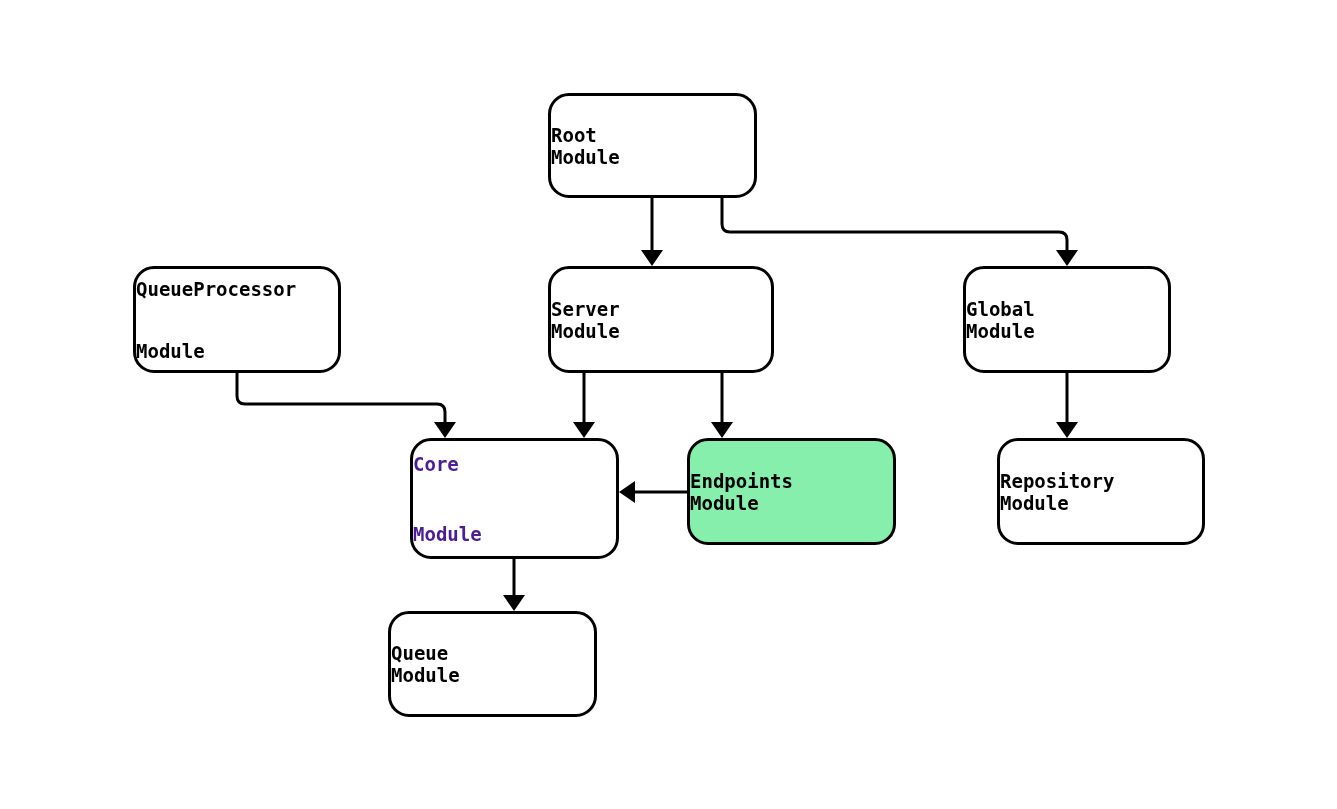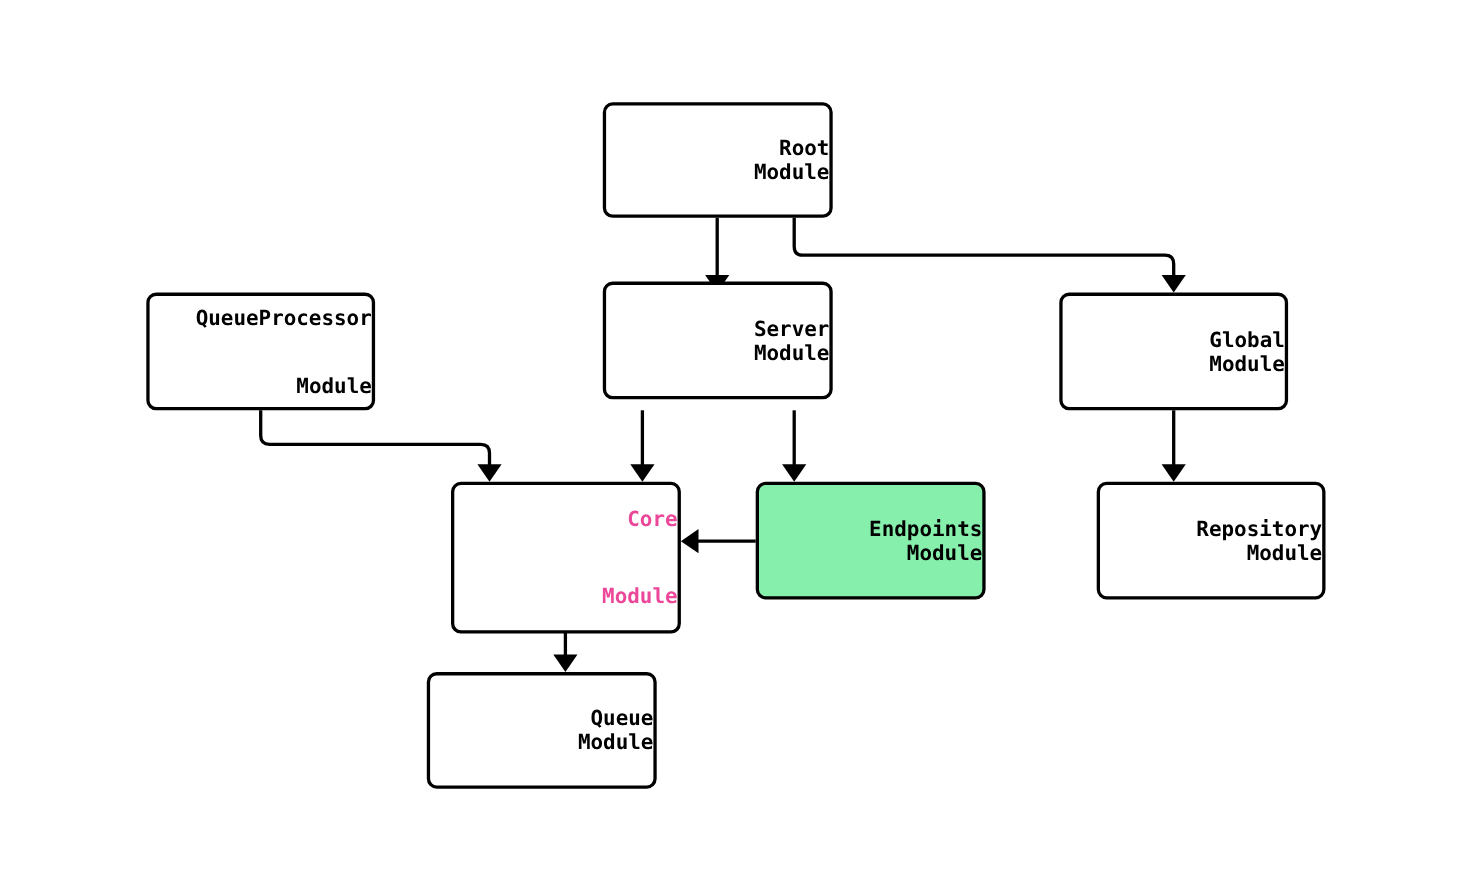--- a/index.html
+++ b/index.html
@@ -20,25 +20,25 @@
     left: 0;
     top: 0;
     width: 1337px;
     height: 809px;
     pointer-events: none;
   }
   .node {
     position: absolute;
     box-sizing: border-box;
     border: 3px solid #000000;
-    border-radius: 9px;
+    border-radius: 21px;
     background: #ffffff;
     display: flex;
     flex-direction: column;
-    align-items: flex-end;
+    align-items: flex-start;
     justify-content: center;
     text-align: center;
     font-weight: bold;
     font-size: 19px;
     line-height: 22px;
     color: #000000;
   }
   .node .node-line {
     white-space: nowrap;
   }
@@ -67,29 +67,29 @@
     </svg>
   <div id="nodes-layer">
       <div class="node" style="left: 548px; top: 93px; width: 209px; height: 105px; background: rgb(255, 255, 255); border-color: rgb(0, 0, 0); color: rgb(0, 0, 0);">
         <div class="node-line">Root</div>
         <div class="node-line">Module</div>
       </div>
       <div class="node" style="left: 133px; top: 266px; width: 208px; height: 107px; background: rgb(255, 255, 255); border-color: rgb(0, 0, 0); color: rgb(0, 0, 0); gap: 40px;">
         <div class="node-line">QueueProcessor</div>
         <div class="node-line">Module</div>
       </div>
-      <div class="node" style="left: 548px; top: 256px; width: 209px; height: 107px; background: rgb(255, 255, 255); border-color: rgb(0, 0, 0); color: rgb(0, 0, 0);">
+      <div class="node" style="left: 548px; top: 266px; width: 226px; height: 107px; background: rgb(255, 255, 255); border-color: rgb(0, 0, 0); color: rgb(0, 0, 0);">
         <div class="node-line">Server</div>
         <div class="node-line">Module</div>
       </div>
       <div class="node" style="left: 963px; top: 266px; width: 208px; height: 107px; background: rgb(255, 255, 255); border-color: rgb(0, 0, 0); color: rgb(0, 0, 0);">
         <div class="node-line">Global</div>
         <div class="node-line">Module</div>
       </div>
-      <div class="node" style="left: 410px; top: 438px; width: 209px; height: 138px; background: rgb(255, 255, 255); border-color: rgb(0, 0, 0); color: #ec4899; gap: 48px;">
+      <div class="node" style="left: 410px; top: 438px; width: 209px; height: 121px; background: rgb(255, 255, 255); border-color: rgb(0, 0, 0); color: #4c1d95; gap: 48px;">
         <div class="node-line">Core</div>
         <div class="node-line">Module</div>
       </div>
       <div class="node" style="left: 687px; top: 438px; width: 209px; height: 107px; background: #86efac; border-color: rgb(0, 0, 0); color: rgb(0, 0, 0);">
         <div class="node-line">Endpoints</div>
         <div class="node-line">Module</div>
       </div>
       <div class="node" style="left: 963px; top: 438px; width: 208px; height: 107px; background: rgb(255, 255, 255); border-color: rgb(0, 0, 0); color: rgb(0, 0, 0); margin-left: 34px;">
         <div class="node-line">Repository</div>
         <div class="node-line">Module</div>

